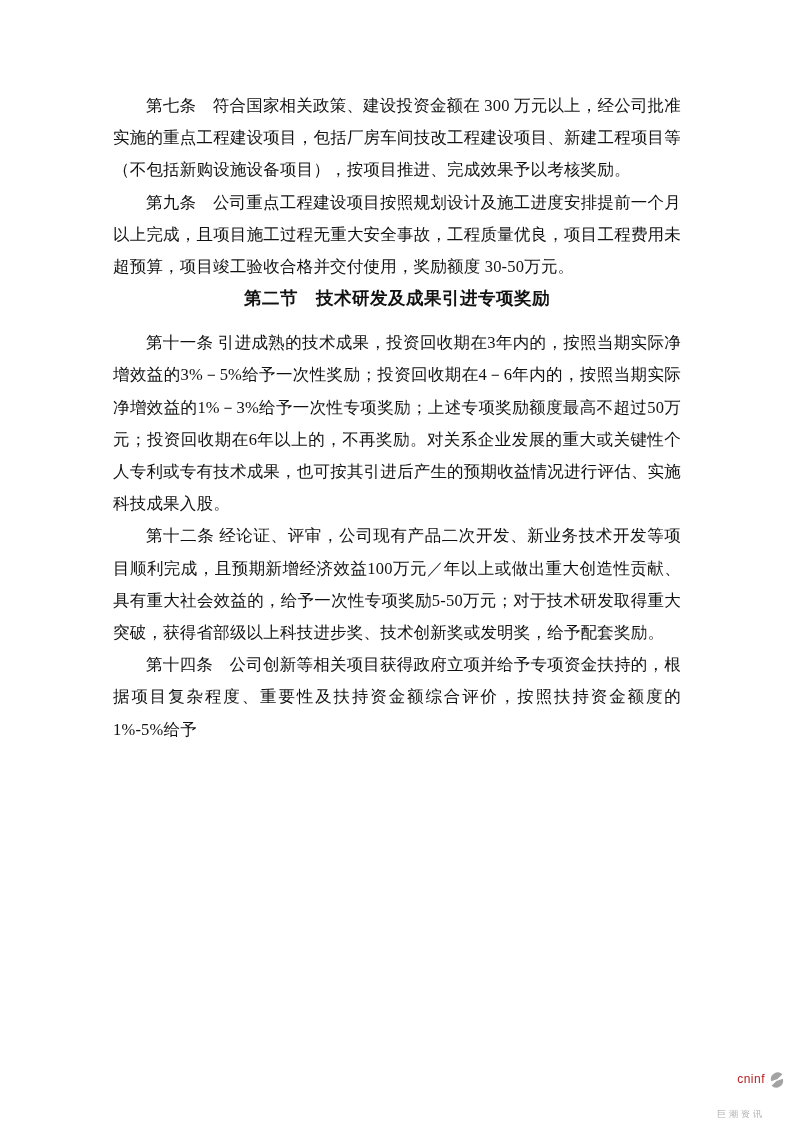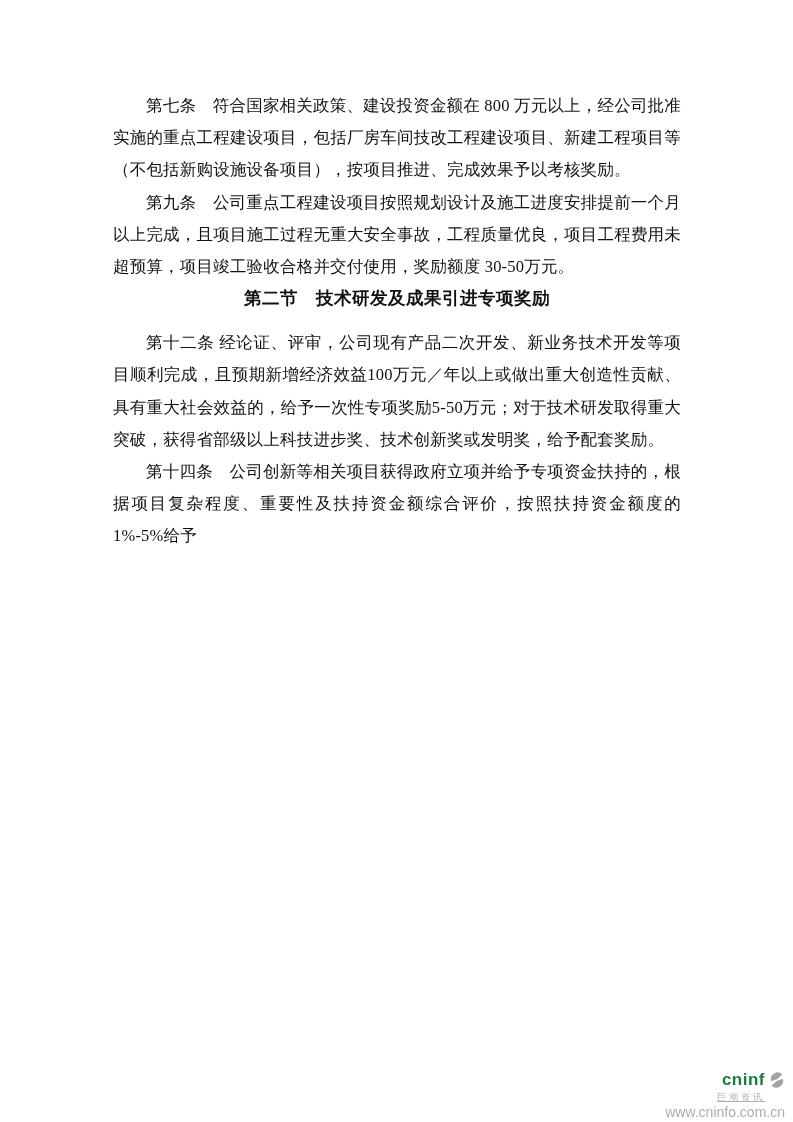--- a/index.html
+++ b/index.html
@@ -50,56 +50,56 @@
     line-height: 1.15;
     user-select: none;
   }
   .logo-row {
     display: flex;
     align-items: center;
     justify-content: flex-end;
     gap: 2px;
   }
   .logo-brand {
-    font-size: 17px;
-    font-weight: bold;
+    font-size: 12px;
+    font-weight: normal;
     letter-spacing: 0.5px;
-    color: #15803d;
+    color: #b91c1c;
   }
   .logo-swirl {
     width: 20px;
     height: 20px;
     display: inline-block;
   }
   .logo-cn {
     font-size: 9px;
     letter-spacing: 3px;
     color: #b0b0b0;
     margin-right: 22px;
-    margin-top: 2px;
-    text-decoration: underline;
+    margin-top: 19px;
   }
   .logo-url {
     font-size: 14px;
     color: #adadad;
     margin-top: 2px;
     margin-right: 2px;
   }
 </style>
 </head>
 <body>
 
 <div class="page">
 
   <div class="content">
-    <p class="para">第七条　符合国家相关政策、建设投资金额在 800 万元以上，经公司批准实施的重点工程建设项目，包括厂房车间技改工程建设项目、新建工程项目等（不包括新购设施设备项目），按项目推进、完成效果予以考核奖励。</p>
+    <p class="para">第七条　符合国家相关政策、建设投资金额在 300 万元以上，经公司批准实施的重点工程建设项目，包括厂房车间技改工程建设项目、新建工程项目等（不包括新购设施设备项目），按项目推进、完成效果予以考核奖励。</p>
     <p class="para">第九条　公司重点工程建设项目按照规划设计及施工进度安排提前一个月以上完成，且项目施工过程无重大安全事故，工程质量优良，项目工程费用未超预算，项目竣工验收合格并交付使用，奖励额度 30-50万元。</p>
 
     <h2 class="section-heading">第二节　技术研发及成果引进专项奖励</h2>
 
+    <p class="para">第十一条 引进成熟的技术成果，投资回收期在3年内的，按照当期实际净增效益的3%－5%给予一次性奖励；投资回收期在4－6年内的，按照当期实际净增效益的1%－3%给予一次性专项奖励；上述专项奖励额度最高不超过50万元；投资回收期在6年以上的，不再奖励。对关系企业发展的重大或关键性个人专利或专有技术成果，也可按其引进后产生的预期收益情况进行评估、实施科技成果入股。</p>
     <p class="para">第十二条 经论证、评审，公司现有产品二次开发、新业务技术开发等项目顺利完成，且预期新增经济效益100万元／年以上或做出重大创造性贡献、具有重大社会效益的，给予一次性专项奖励5-50万元；对于技术研发取得重大突破，获得省部级以上科技进步奖、技术创新奖或发明奖，给予配套奖励。</p>
     <p class="para">第十四条　公司创新等相关项目获得政府立项并给予专项资金扶持的，根据项目复杂程度、重要性及扶持资金额综合评价，按照扶持资金额度的1%-5%给予</p>
 
   </div>
 
   <div class="footer-logo">
     <div class="logo-row">
       <span class="logo-brand">cninf</span>
       <span class="logo-swirl">
         <svg viewBox="0 0 24 24" width="20" height="20" xmlns="http://www.w3.org/2000/svg">

